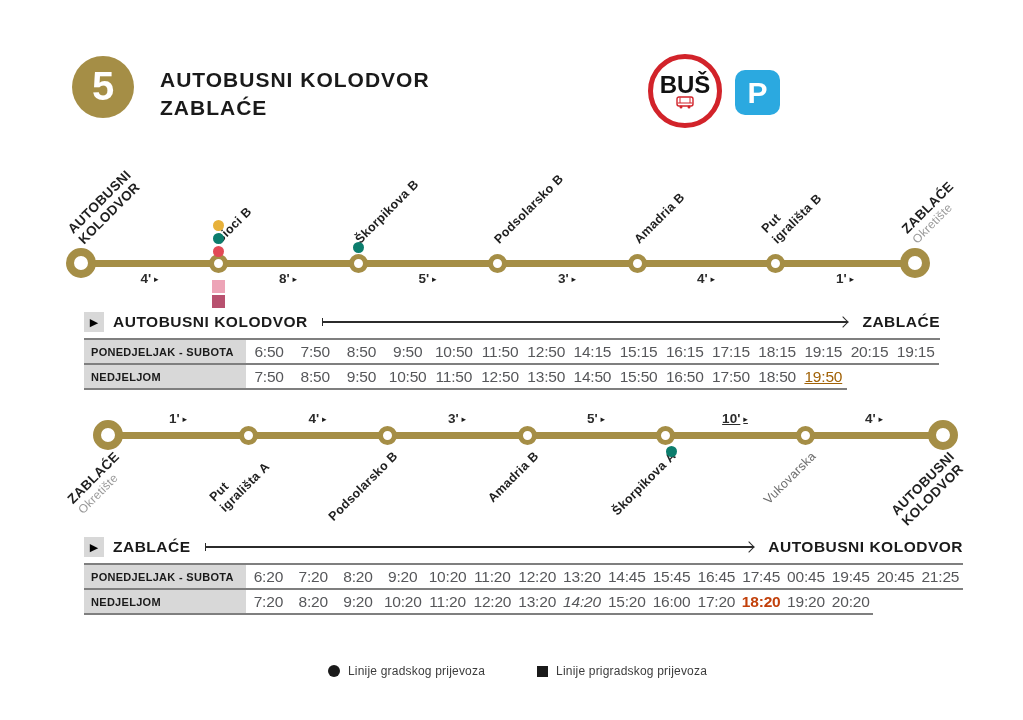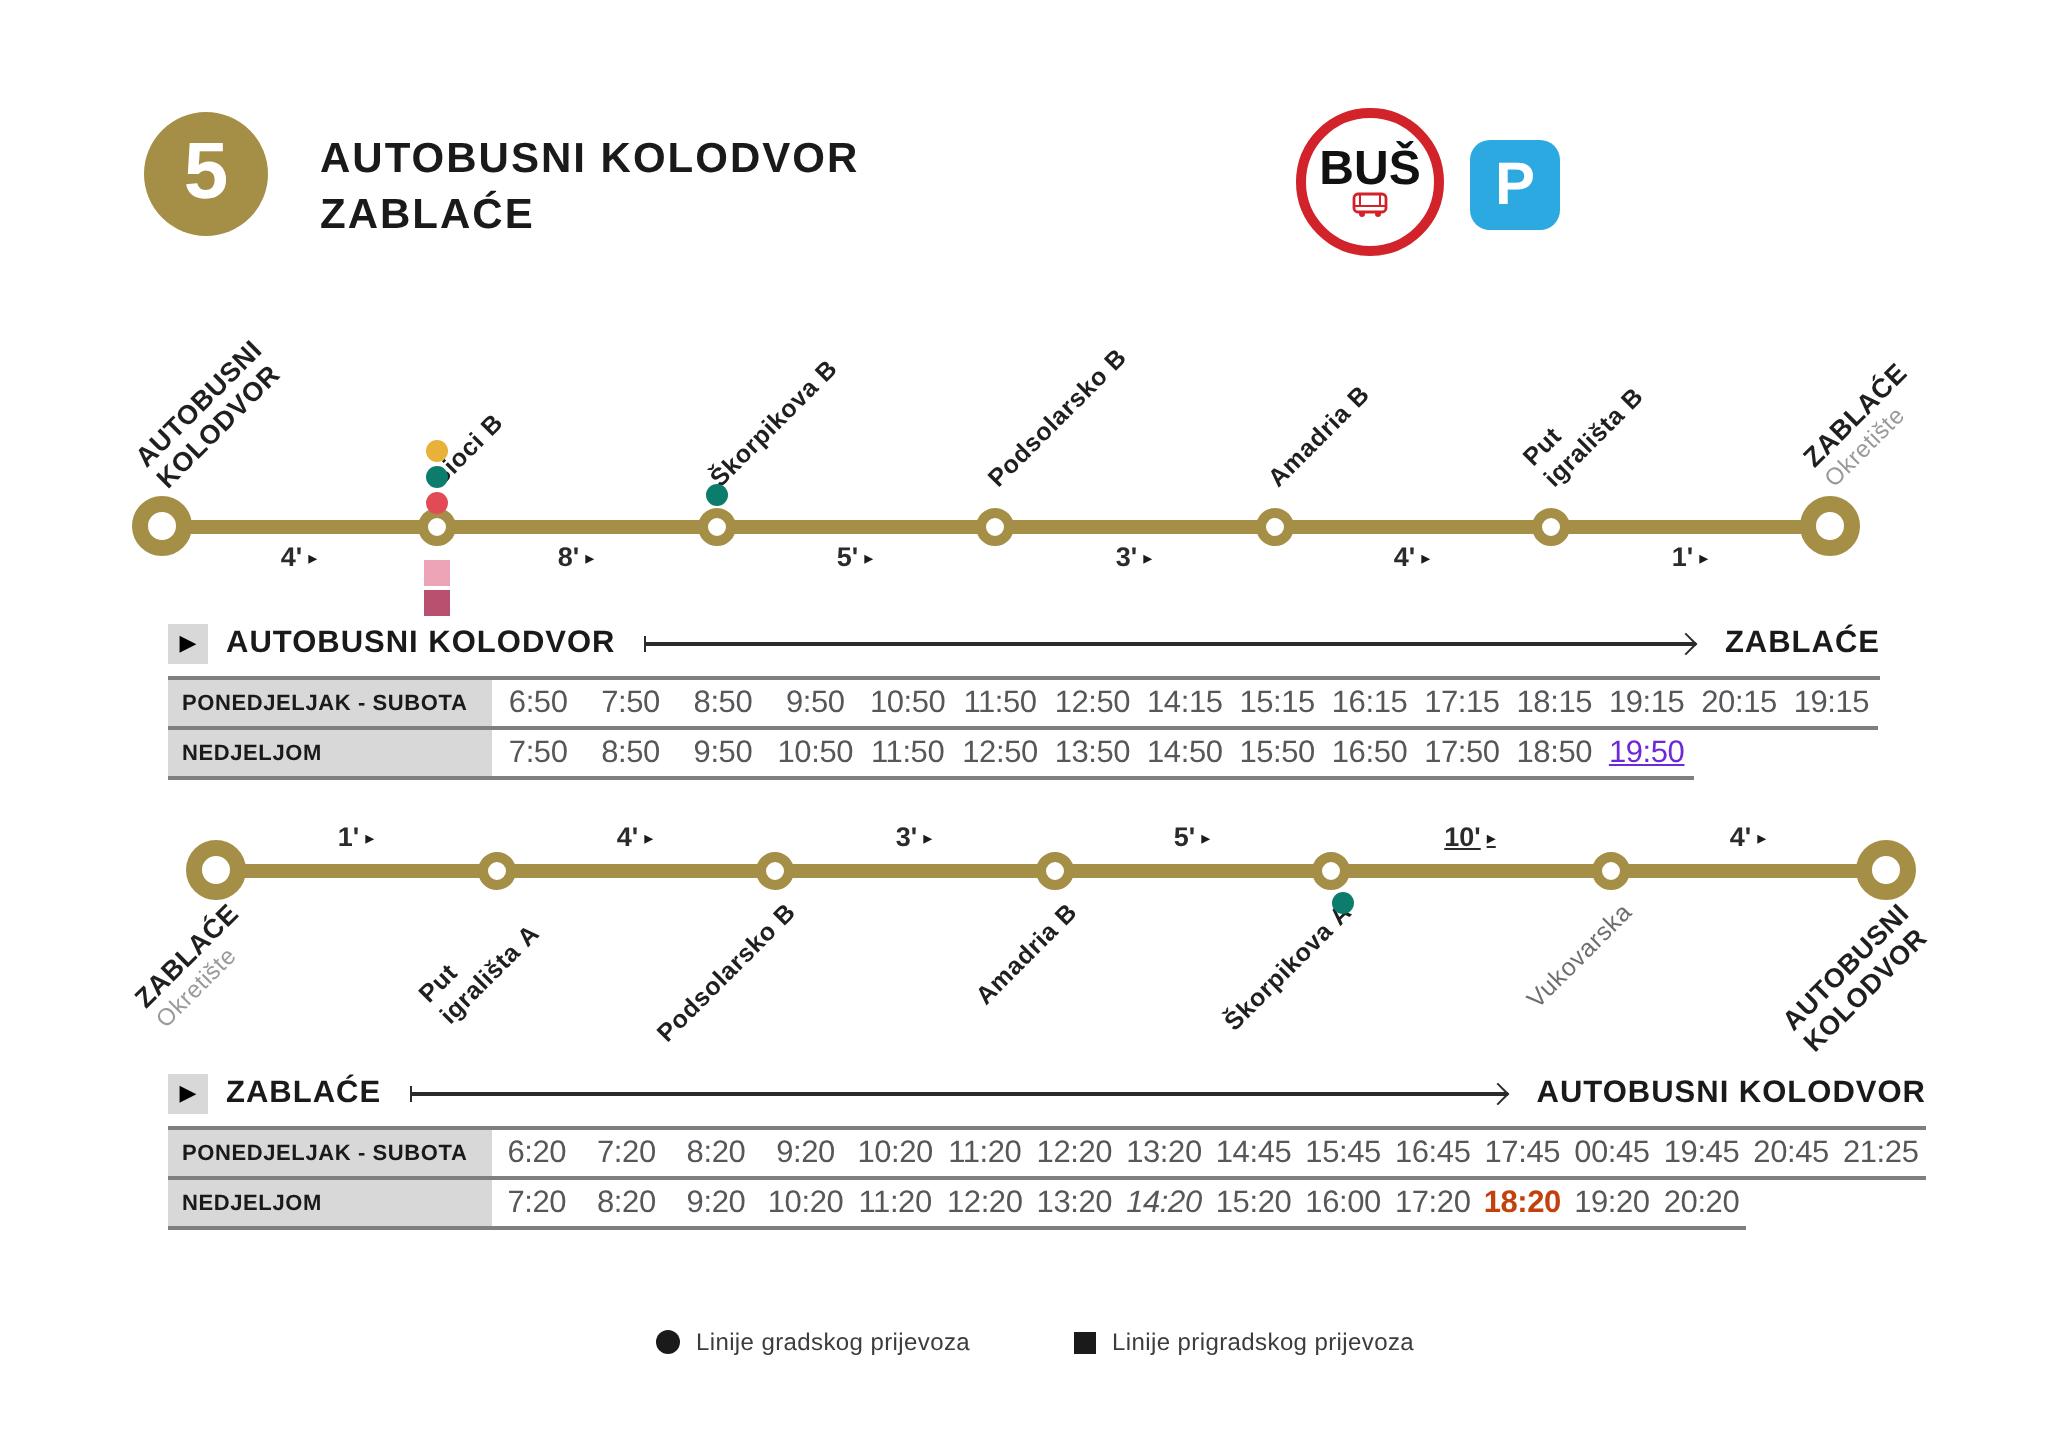--- a/index.html
+++ b/index.html
@@ -250,21 +250,21 @@
             <span class="tcell" style="width: 46.2px; color: rgb(86, 87, 90);">9:50</span>
             <span class="tcell" style="width: 46.2px; color: rgb(86, 87, 90);">10:50</span>
             <span class="tcell" style="width: 46.2px; color: rgb(86, 87, 90);">11:50</span>
             <span class="tcell" style="width: 46.2px; color: rgb(86, 87, 90);">12:50</span>
             <span class="tcell" style="width: 46.2px; color: rgb(86, 87, 90);">13:50</span>
             <span class="tcell" style="width: 46.2px; color: rgb(86, 87, 90);">14:50</span>
             <span class="tcell" style="width: 46.2px; color: rgb(86, 87, 90);">15:50</span>
             <span class="tcell" style="width: 46.2px; color: rgb(86, 87, 90);">16:50</span>
             <span class="tcell" style="width: 46.2px; color: rgb(86, 87, 90);">17:50</span>
             <span class="tcell" style="width: 46.2px; color: rgb(86, 87, 90);">18:50</span>
-            <span class="tcell" style="width: 46.2px; color: #6d28d9; text-decoration: underline;">19:50</span>
+            <span class="tcell" style="width: 46.2px; color: #a16207; text-decoration: underline;">19:50</span>
           </div>
         </div>
       </div>
       <div class="ttable" style="left: 84px; top: 535px; width: 879px;">
         <div class="thead">
           <div class="tri-box">
             <span>▶</span>
           </div>
           <span class="dirname">ZABLAĆE</span>
           <div class="hline"></div>

